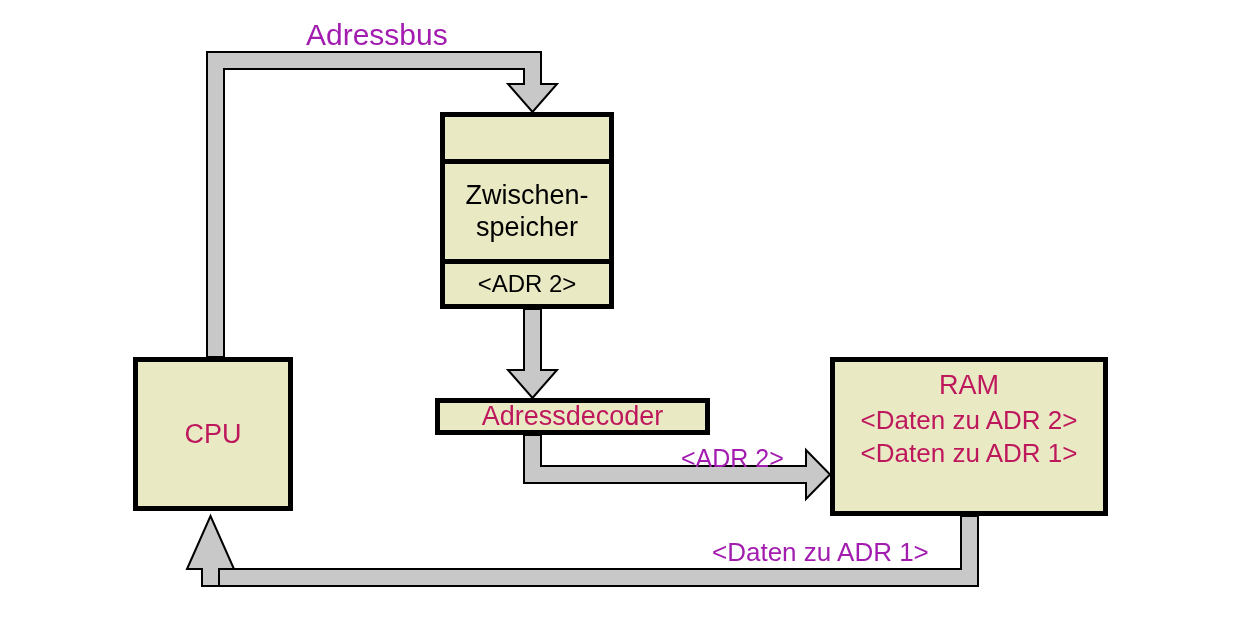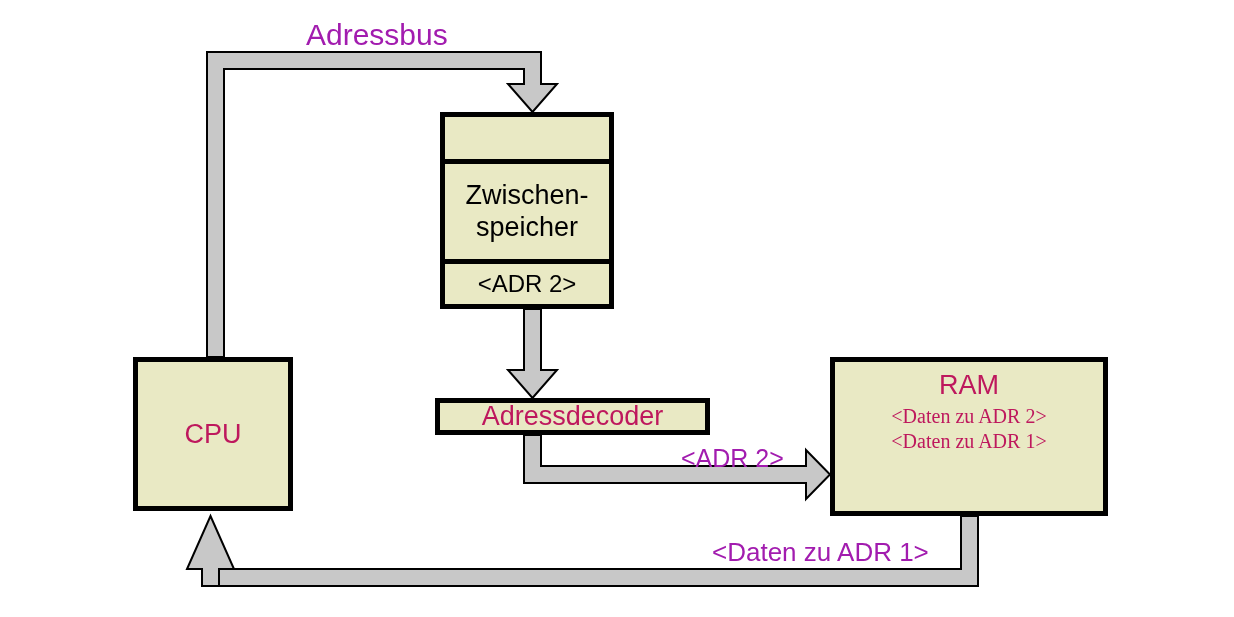--- a/index.html
+++ b/index.html
@@ -66,21 +66,21 @@
     left: 403px; top: 398px; width: 275px; height: 37px; margin-left: 32px;
   }
   #adressdecoder-box .box-label { font-size: 27px; }
   
   #ram-box {
     left: 830px; top: 357px; width: 278px; height: 159px;
     justify-content: flex-start;
     padding-top: 8px;
   }
   #ram-title { font-size: 27px; margin-bottom: 4px; }
-  #ram-line1, #ram-line2 { font-size: 20px; line-height: 1.25; font-family: Liberation Serif, serif; }
+  #ram-line1, #ram-line2 { font-size: 26px; line-height: 1.25; }
   
   .free-label {
     position: absolute;
     color: #a21caf;
     white-space: pre;
   }
   #label-adressbus { left: 306px; top: 18px; font-size: 30px; }
   #label-datenbus  { left: 520px; top: 532px; font-size: 30px; }
   #label-daten-adr1{ left: 712px; top: 537px; font-size: 26px; }
   #label-adr2-bus  { left: 681px; top: 444px; font-size: 25px; }

